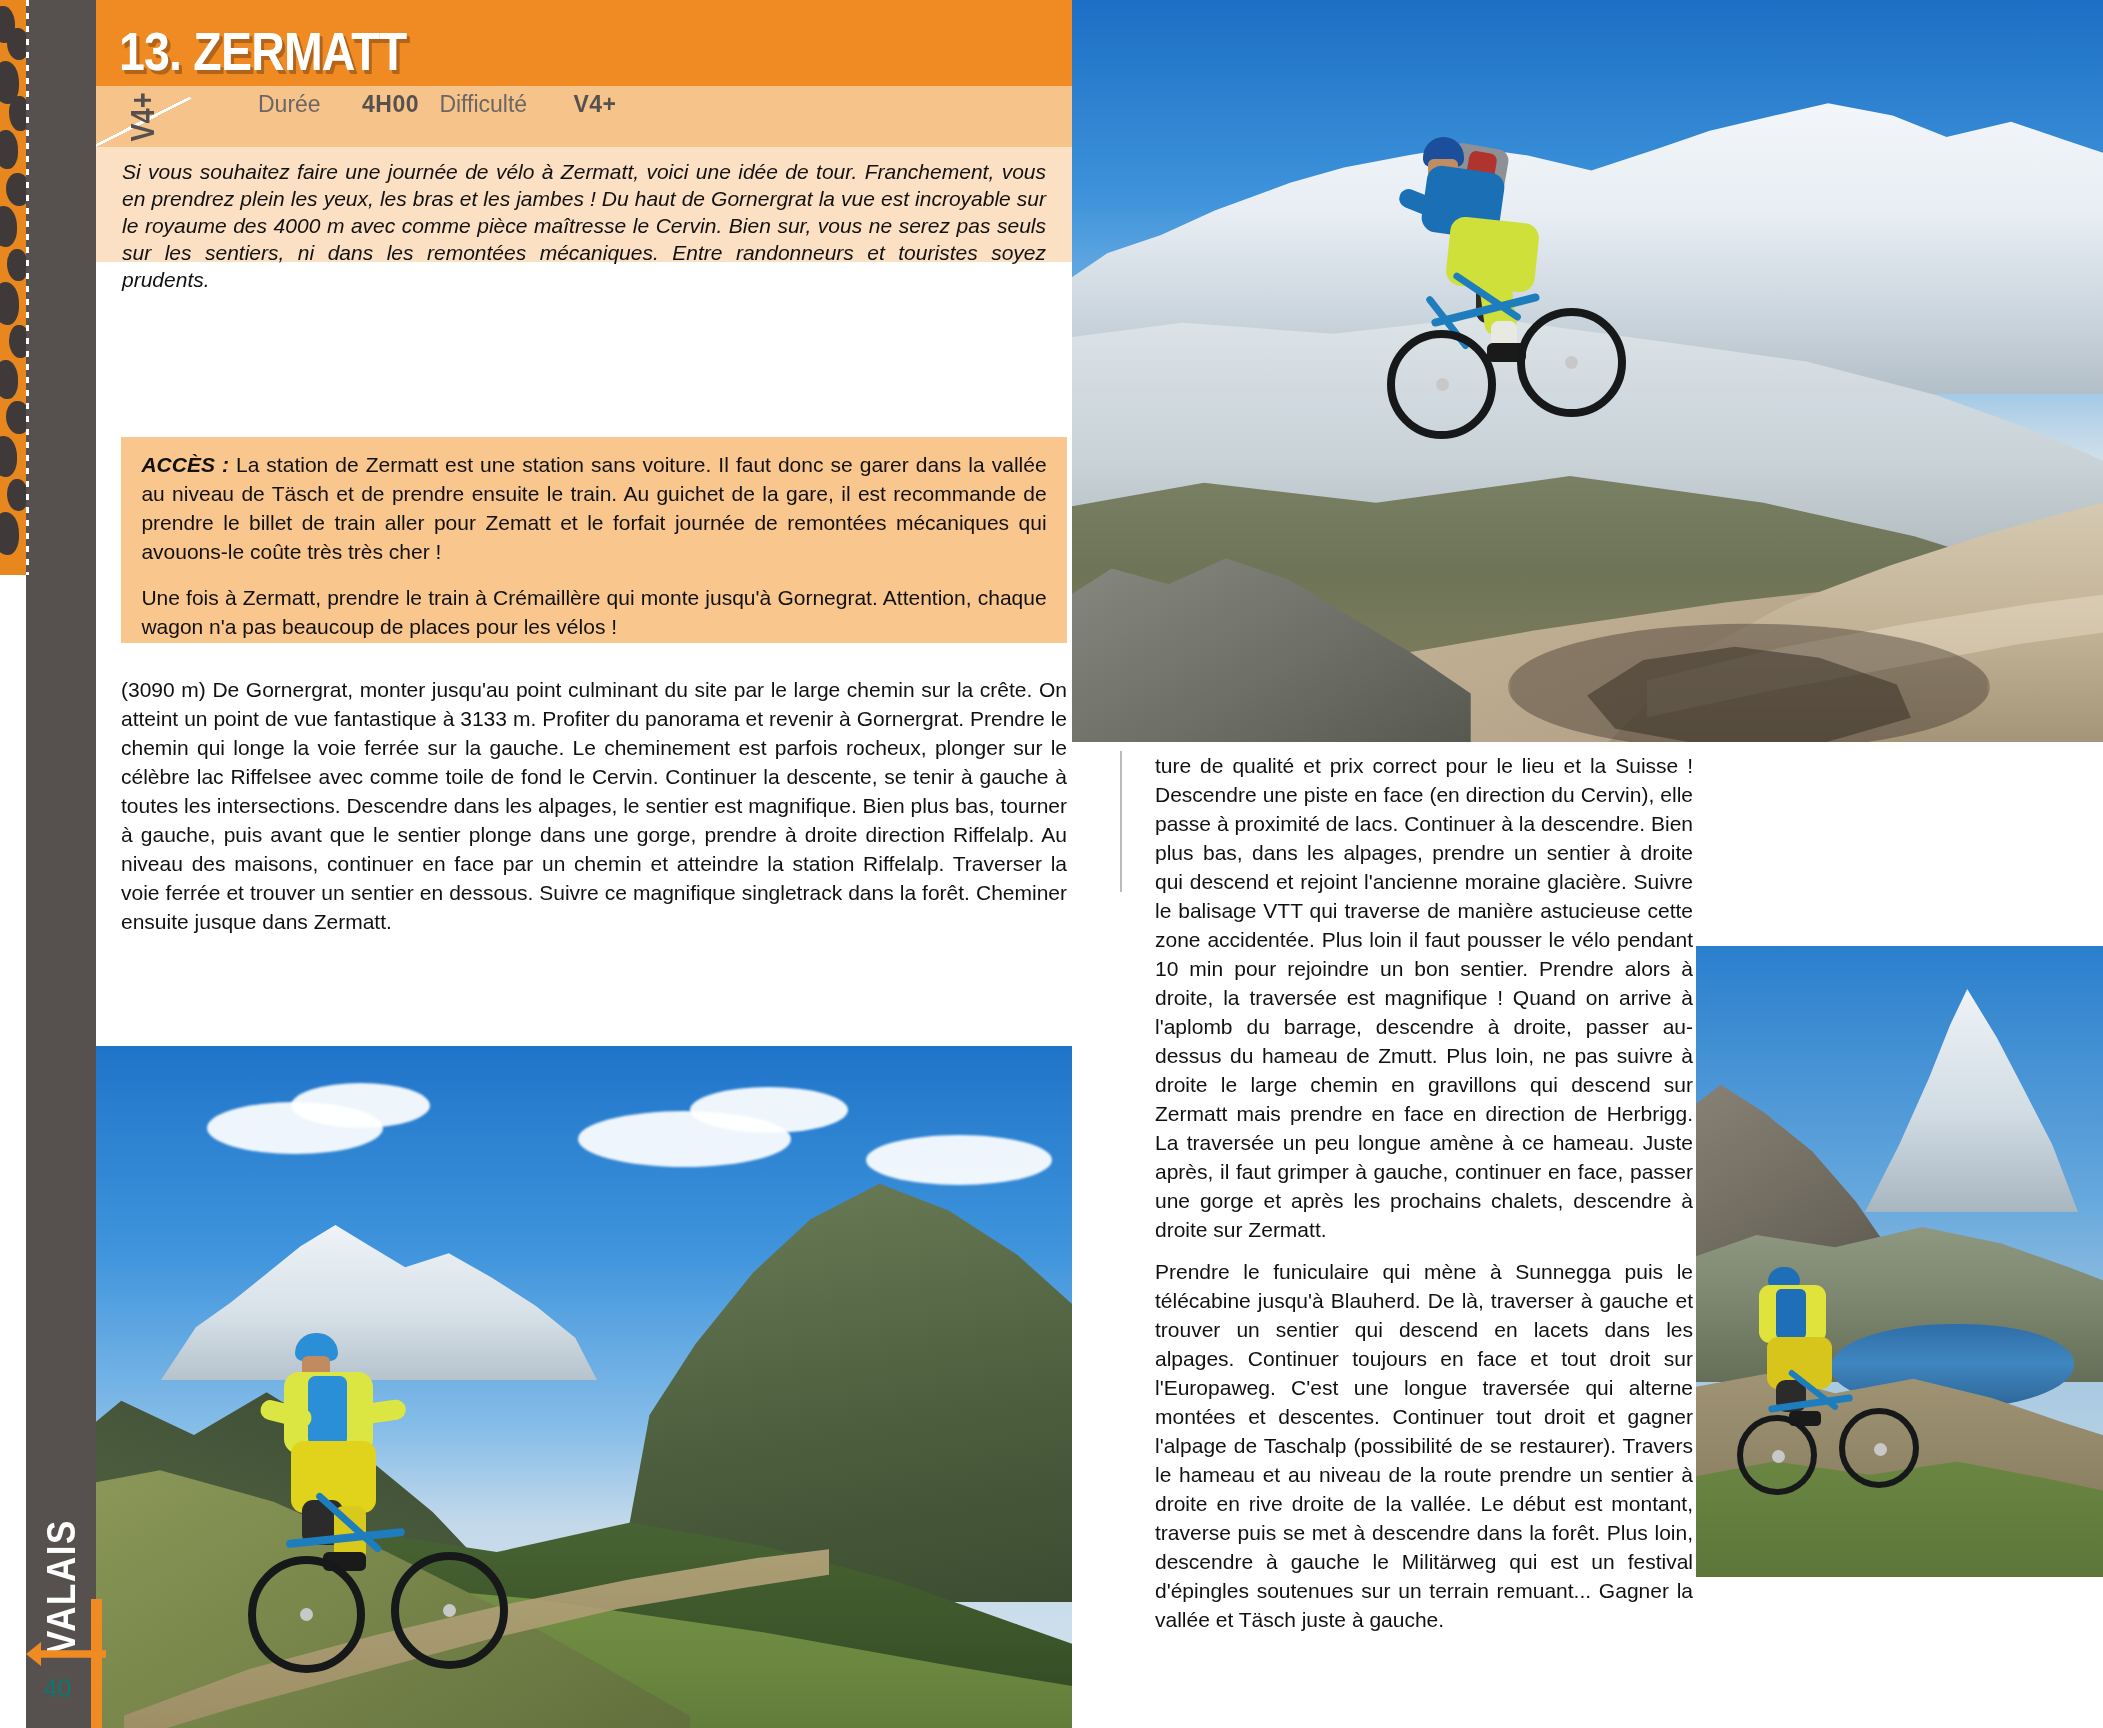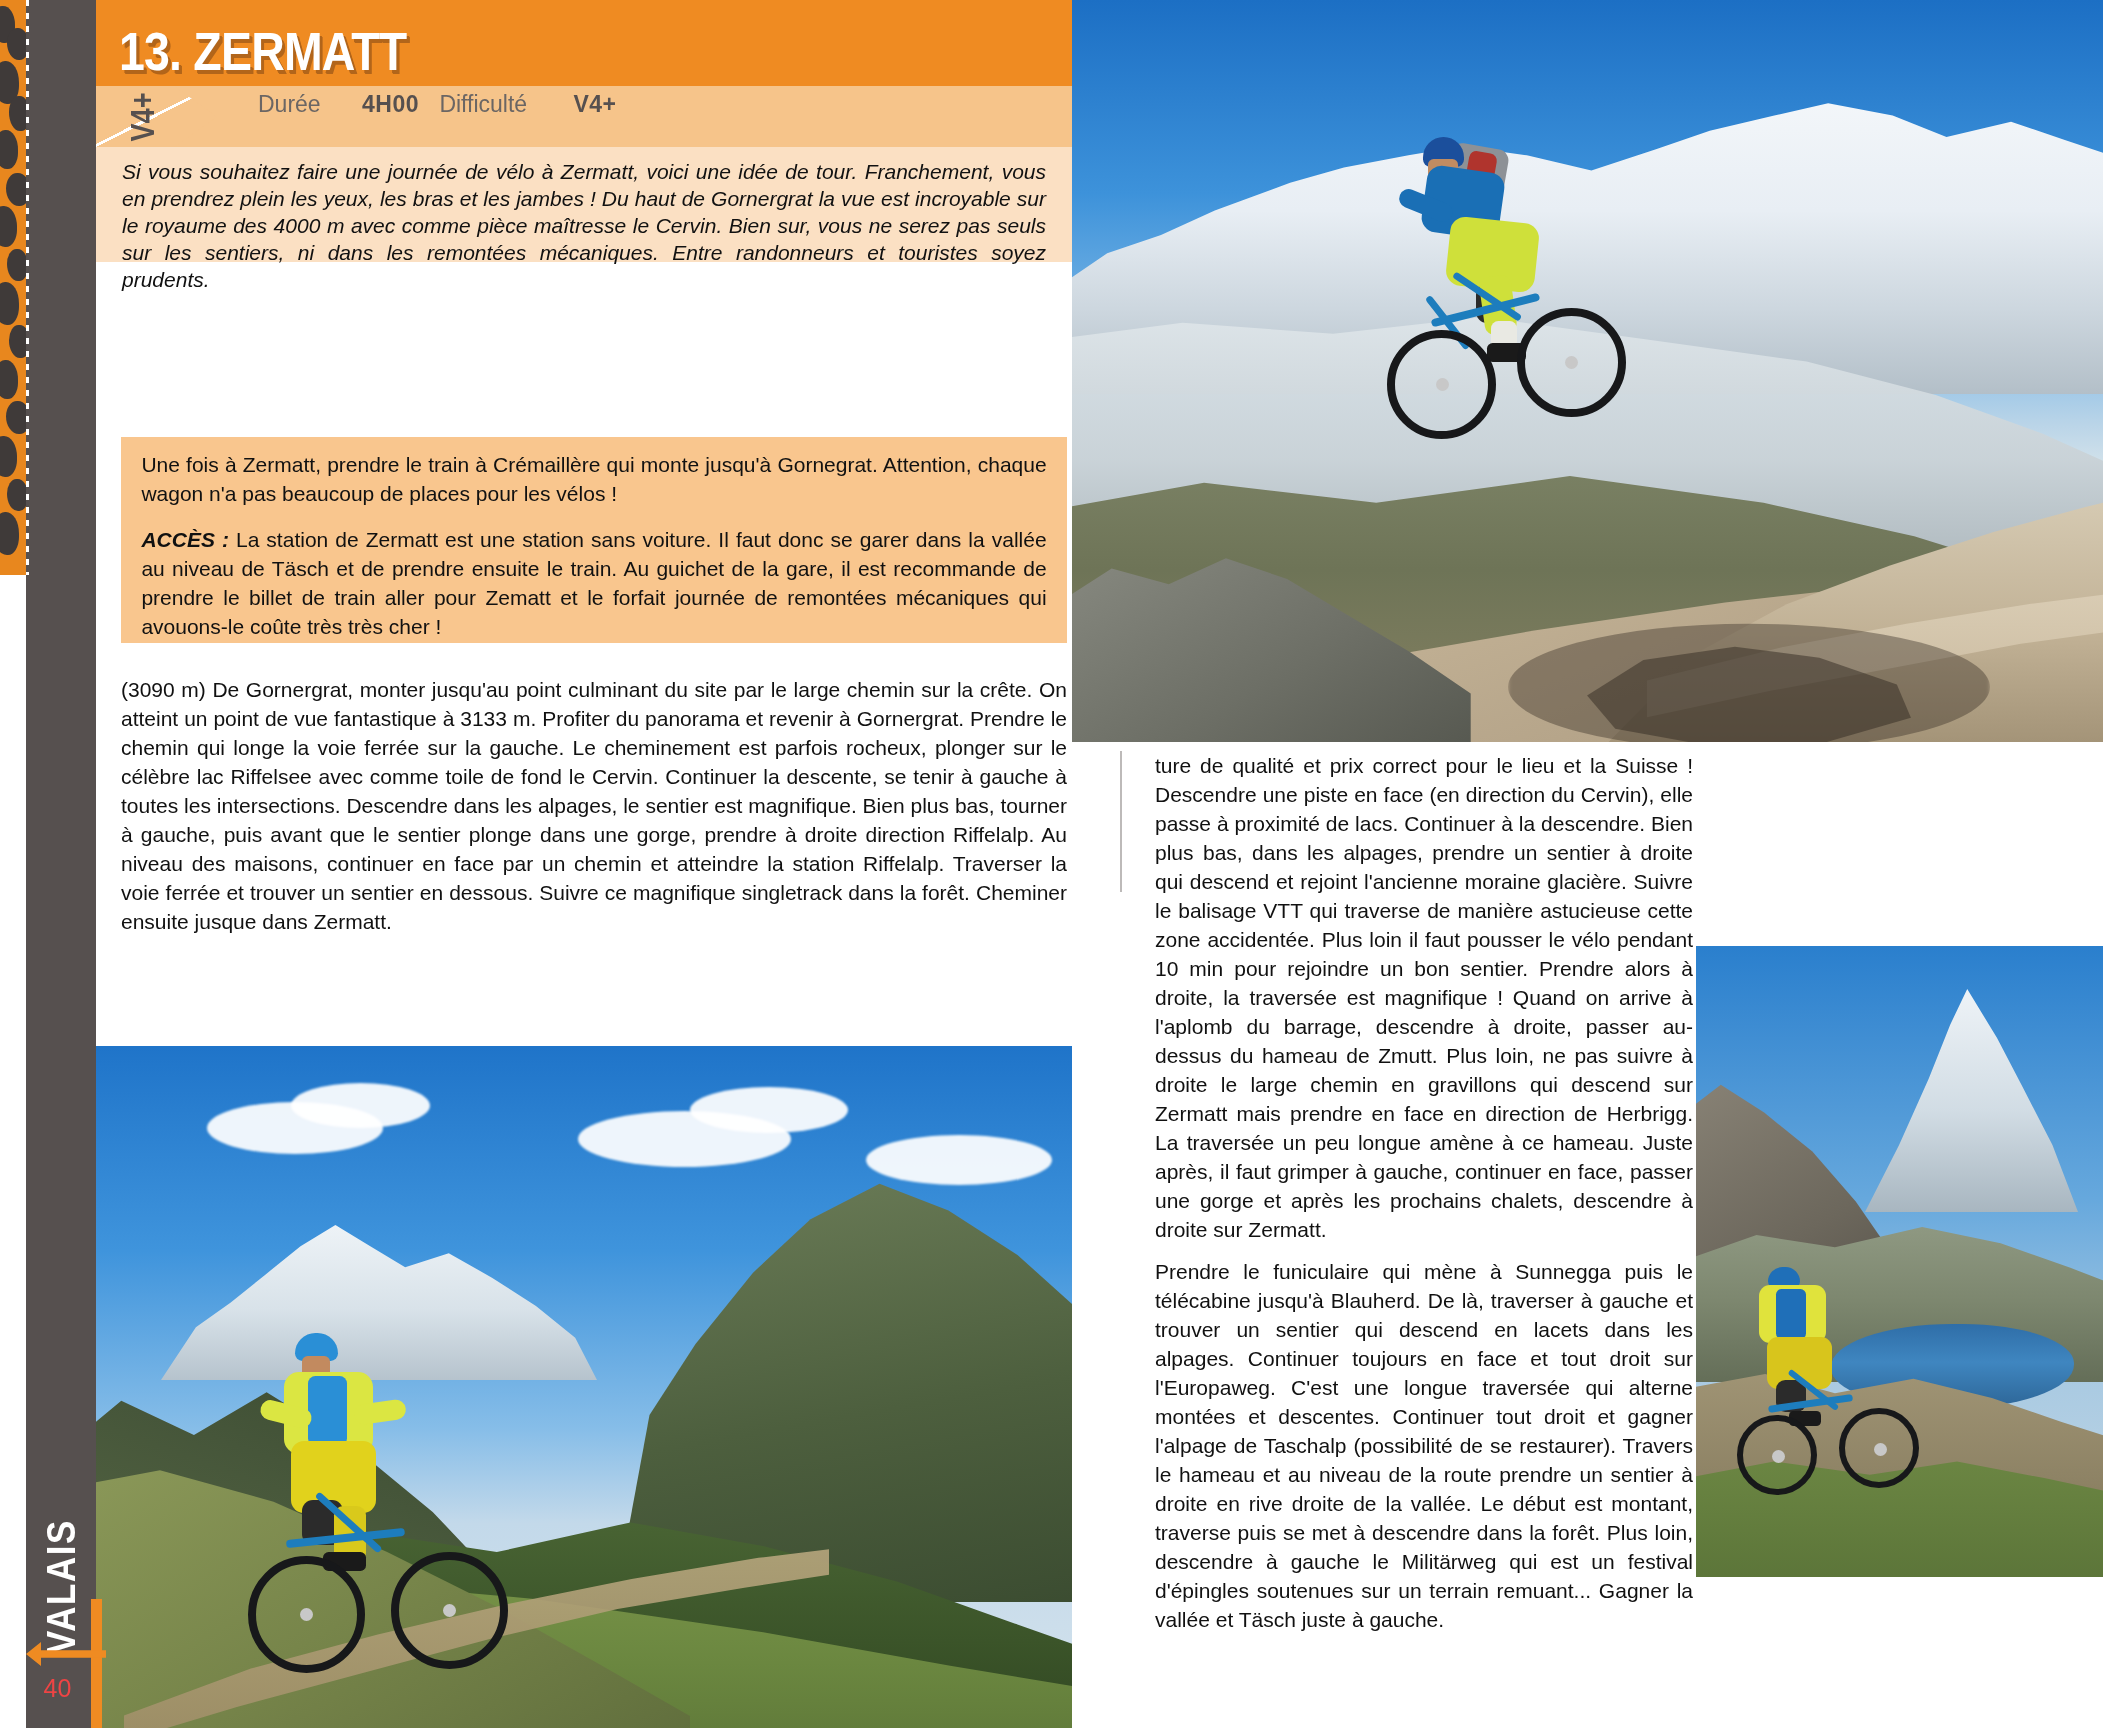--- a/index.html
+++ b/index.html
@@ -337,21 +337,21 @@
     background:#ef8b22;
     clip-path:polygon(0 50%, 15px 0, 15px 34%, 100% 34%, 100% 66%, 15px 66%, 15px 100%);
   }
   .tab-vbar {
     position:absolute; left:91px; top:1599px; width:11px; height:129px;
     background:#ef8b22;
   }
   .page-num {
     position:absolute; left:26px; top:1668px; width:63px; height:41px;
     display:flex; align-items:center; justify-content:center;
-    color:#ef4444; font-size:25px;
+    color:#0f766e; font-size:25px;
   }
 
   
   .white-gap {
     position:absolute; left:96px; top:1018px; width:976px; height:30px;
     background:#ffffff;
   }
 </style>
 </head>
 <body>
@@ -431,22 +431,22 @@
       </div>
     </div>
   </div>
 
   <div class="intro-box">
     <p>Si vous souhaitez faire une journée de vélo à Zermatt, voici une idée de tour. Franchement, vous en prendrez plein les yeux, les bras et les jambes ! Du haut de Gornergrat la vue est incroyable sur le royaume des 4000 m avec comme pièce maîtresse le Cervin. Bien sur, vous ne serez pas seuls sur les sentiers, ni dans les remontées mécaniques. Entre randonneurs et touristes soyez prudents.</p>
   </div>
 
 
   <div class="acces-box">
+    <p><span class="acces-kw">ACCÈS :</span><span> La station de Zermatt est une station sans voiture. Il faut donc se garer dans la vallée au niveau de Täsch et de prendre ensuite le train. Au guichet de la gare, il est recommande de prendre le billet de train aller pour Zematt et le forfait journée de remontées mécaniques qui avouons-le coûte très très cher !</span></p>
     <p>Une fois à Zermatt, prendre le train à Crémaillère qui monte jusqu'à Gornegrat. Attention, chaque wagon n'a pas beaucoup de places pour les vélos !</p>
-    <p><span class="acces-kw">ACCÈS :</span><span> La station de Zermatt est une station sans voiture. Il faut donc se garer dans la vallée au niveau de Täsch et de prendre ensuite le train. Au guichet de la gare, il est recommande de prendre le billet de train aller pour Zematt et le forfait journée de remontées mécaniques qui avouons-le coûte très très cher !</span></p>
   </div>
 
   <div class="col-left">
     <p>(3090 m) De Gornergrat, monter jusqu'au point culminant du site par le large chemin sur la crête. On atteint un point de vue fantastique à 3133 m. Profiter du panorama et revenir à Gornergrat. Prendre le chemin qui longe la voie ferrée sur la gauche. Le cheminement est parfois rocheux, plonger sur le célèbre lac Riffelsee avec comme toile de fond le Cervin. Continuer la descente, se tenir à gauche à toutes les intersections. Descendre dans les alpages, le sentier est magnifique. Bien plus bas, tourner à gauche, puis avant que le sentier plonge dans une gorge, prendre à droite direction Riffelalp. Au niveau des maisons, continuer en face par un chemin et atteindre la station Riffelalp. Traverser la voie ferrée et trouver un sentier en dessous. Suivre ce magnifique singletrack dans la forêt. Cheminer ensuite jusque dans Zermatt.</p>
   </div>
 
   <div class="white-gap"></div>
 
   <div class="col-divider"></div>
   <div class="col-right">

